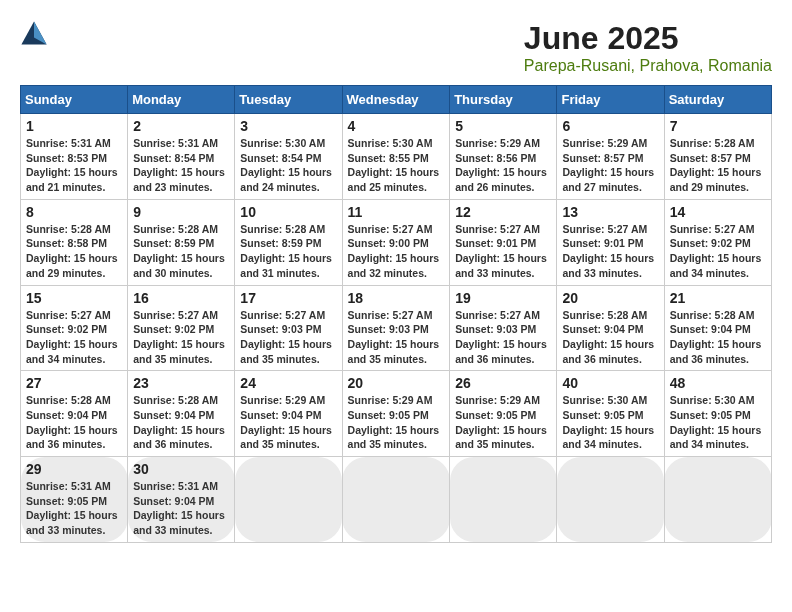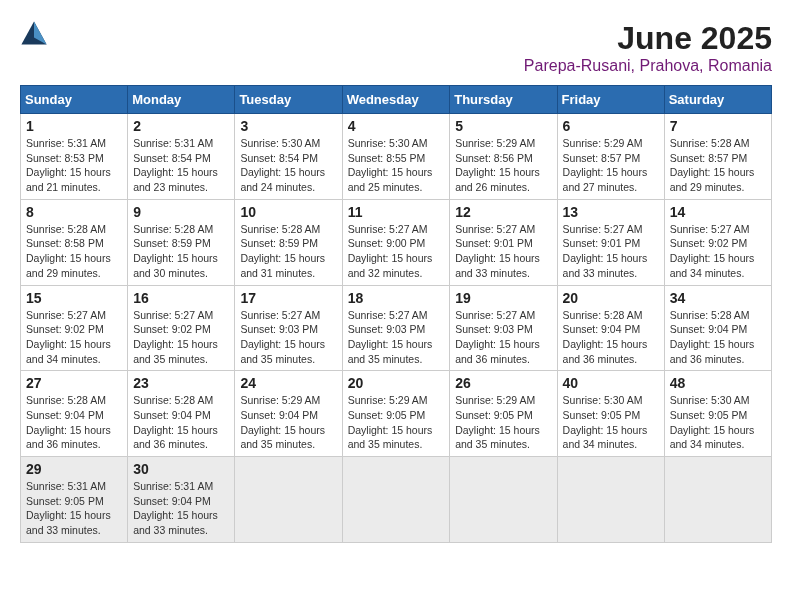--- a/index.html
+++ b/index.html
@@ -25,30 +25,29 @@
       font-weight: bold;
       color: #1a3a5c;
       line-height: 1.1;
     }
     .logo-icon {
       width: 28px;
       height: 28px;
       margin-right: 4px;
     }
     .title-section {
-      text-align: right;
     }
     .month-title {
       font-size: 32px;
       font-weight: bold;
       color: #222;
     }
     .location-title {
       font-size: 16px;
-      color: #701a75;
+      color: #4d7c0f;
     }
     .calendar {
       width: 100%;
       border-collapse: collapse;
       font-size: 11px;
     }
     .calendar thead th {
       background-color: #2b6cb0;
       color: #fff;
       padding: 6px 4px;
@@ -60,32 +59,34 @@
     .calendar tbody td {
       vertical-align: top;
       border: 1px solid #ccc;
       padding: 4px 5px;
       width: 108px;
       min-height: 80px;
       background: #fff;
     }
     .calendar tbody tr:last-child td {
       background: #f0f0f0;
+      border-radius: 24px;
     }
     .day-num {
       font-size: 14px;
       font-weight: bold;
       color: #222;
       display: block;
       margin-bottom: 2px;
     }
     .day-info {
       color: #333;
       font-size: 10.5px;
       line-height: 1.4;
+      font-weight: bold;
     }
     .empty-cell {
       background: #f5f5f5 !important;
     }
     .last-row td {
       background: #ebebeb !important;
     }
   </style>
 </head>
 <body>
@@ -255,21 +256,21 @@
 and 36 minutes.</div>
         </td>
         <td>
           <span class="day-num">20</span>
           <div class="day-info" style="white-space: pre-line;">Sunrise: 5:28 AM
 Sunset: 9:04 PM
 Daylight: 15 hours
 and 36 minutes.</div>
         </td>
         <td>
-          <span class="day-num">34</span>
+          <span class="day-num">21</span>
           <div class="day-info" style="white-space: pre-line;">Sunrise: 5:28 AM
 Sunset: 9:04 PM
 Daylight: 15 hours
 and 36 minutes.</div>
         </td>
       </tr>
       <tr>
         <td>
           <span class="day-num">27</span>
           <div class="day-info" style="white-space: pre-line;">Sunrise: 5:28 AM

